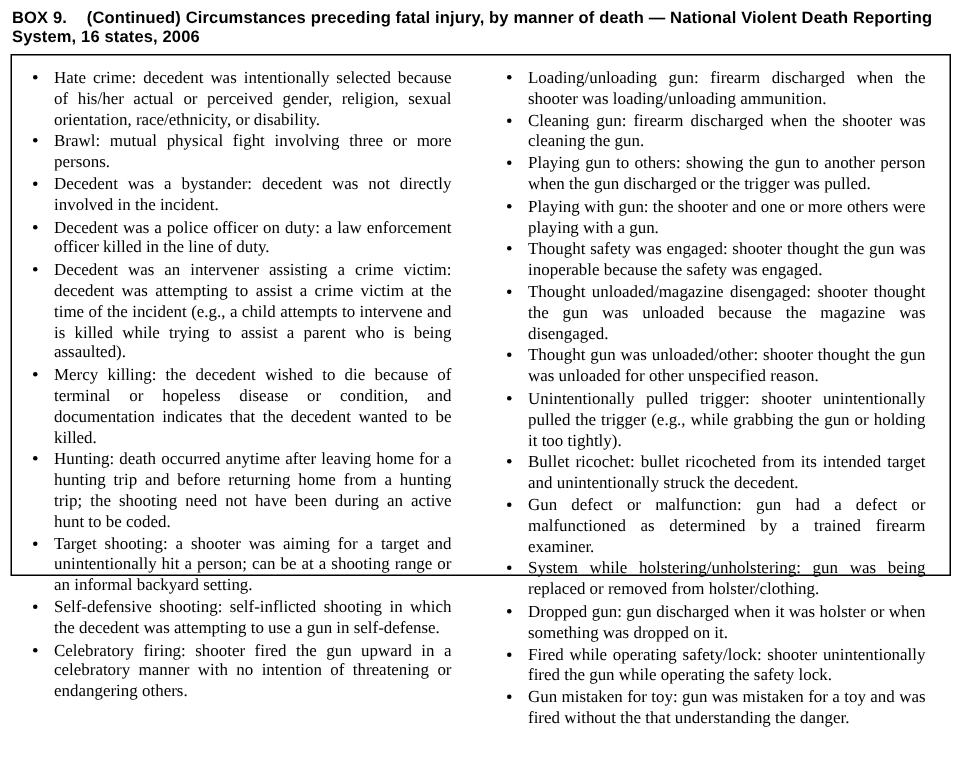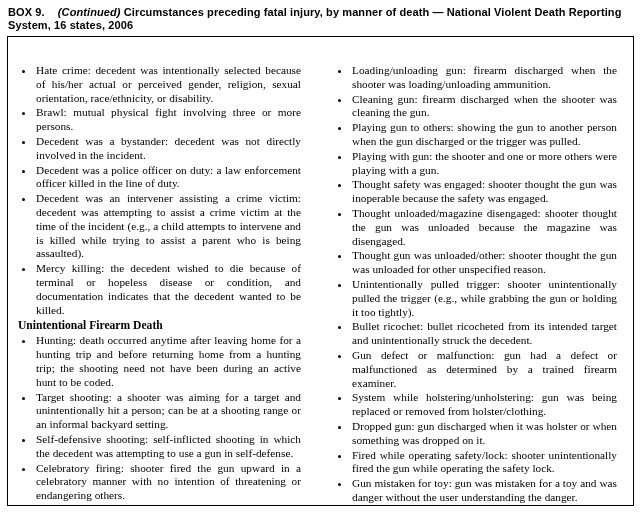--- a/index.html
+++ b/index.html
@@ -22,30 +22,29 @@
   }
   .box-title {
     font-family: "Liberation Sans", sans-serif;
     font-weight: bold;
     font-size: 11px;
     line-height: 13px;
     margin: 0 1px 4px 1px;
     letter-spacing: 0.1px;
   }
   .box-title .italic {
-    font-style: italic;
     padding-left: 10px;
   }
   .box {
     box-sizing: border-box;
     border: 1.4px solid #000000;
     display: flex;
     gap: 33px;
-    padding: 27px 16px 9px 10px;
-    height: 470px;
+    padding: 9px 16px 9px 10px;
+    height: 348px;
   }
   .col {
     flex: 1 1 0;
     min-width: 0;
   }
   ul.bullets {
     margin: 0;
     padding: 0 0 0 17px;
     list-style-type: disc;
   }
@@ -78,21 +77,20 @@
 
     <div class="col">
       <ul class="bullets">
         <li>Hate crime: decedent was intentionally selected because of his/her actual or perceived gender, religion, sexual orientation, race/ethnicity, or disability.</li>
         <li>Brawl: mutual physical fight involving three or more persons.</li>
         <li>Decedent was a bystander: decedent was not directly involved in the incident.</li>
         <li>Decedent was a police officer on duty: a law enforcement officer killed in the line of duty.</li>
         <li>Decedent was an intervener assisting a crime victim: decedent was attempting to assist a crime victim at the time of the incident (e.g., a child attempts to intervene and is killed while trying to assist a parent who is being assaulted).</li>
         <li>Mercy killing: the decedent wished to die because of terminal or hopeless disease or condition, and documentation indicates that the decedent wanted to be killed.</li>
       </ul>
-      <div class="section-heading">Unintentional Firearm Death</div>
       <ul class="bullets">
         <li>Hunting: death occurred anytime after leaving home for a hunting trip and before returning home from a hunting trip; the shooting need not have been during an active hunt to be coded.</li>
         <li>Target shooting: a shooter was aiming for a target and unintentionally hit a person; can be at a shooting range or an informal backyard setting.</li>
         <li>Self-defensive shooting: self-inflicted shooting in which the decedent was attempting to use a gun in self-defense.</li>
         <li>Celebratory firing: shooter fired the gun upward in a celebratory manner with no intention of threatening or endangering others.</li>
       </ul>
     </div>
 
     <div class="col">
       <ul class="bullets">
@@ -102,19 +100,19 @@
         <li>Playing with gun: the shooter and one or more others were playing with a gun.</li>
         <li>Thought safety was engaged: shooter thought the gun was inoperable because the safety was engaged.</li>
         <li>Thought unloaded/magazine disengaged: shooter thought the gun was unloaded because the magazine was disengaged.</li>
         <li>Thought gun was unloaded/other: shooter thought the gun was unloaded for other unspecified reason.</li>
         <li>Unintentionally pulled trigger: shooter unintentionally pulled the trigger (e.g., while grabbing the gun or holding it too tightly).</li>
         <li>Bullet ricochet: bullet ricocheted from its intended target and unintentionally struck the decedent.</li>
         <li>Gun defect or malfunction: gun had a defect or malfunctioned as determined by a trained firearm examiner.</li>
         <li>System while holstering/unholstering: gun was being replaced or removed from holster/clothing.</li>
         <li>Dropped gun: gun discharged when it was holster or when something was dropped on it.</li>
         <li>Fired while operating safety/lock: shooter unintentionally fired the gun while operating the safety lock.</li>
-        <li>Gun mistaken for toy: gun was mistaken for a toy and was danger without the user understanding the danger.</li>
+        <li>Gun mistaken for toy: gun was mistaken for a toy and was fired without the that understanding the danger.</li>
       </ul>
     </div>
 
   </div>
 
 </div>
 
 </body></html>

